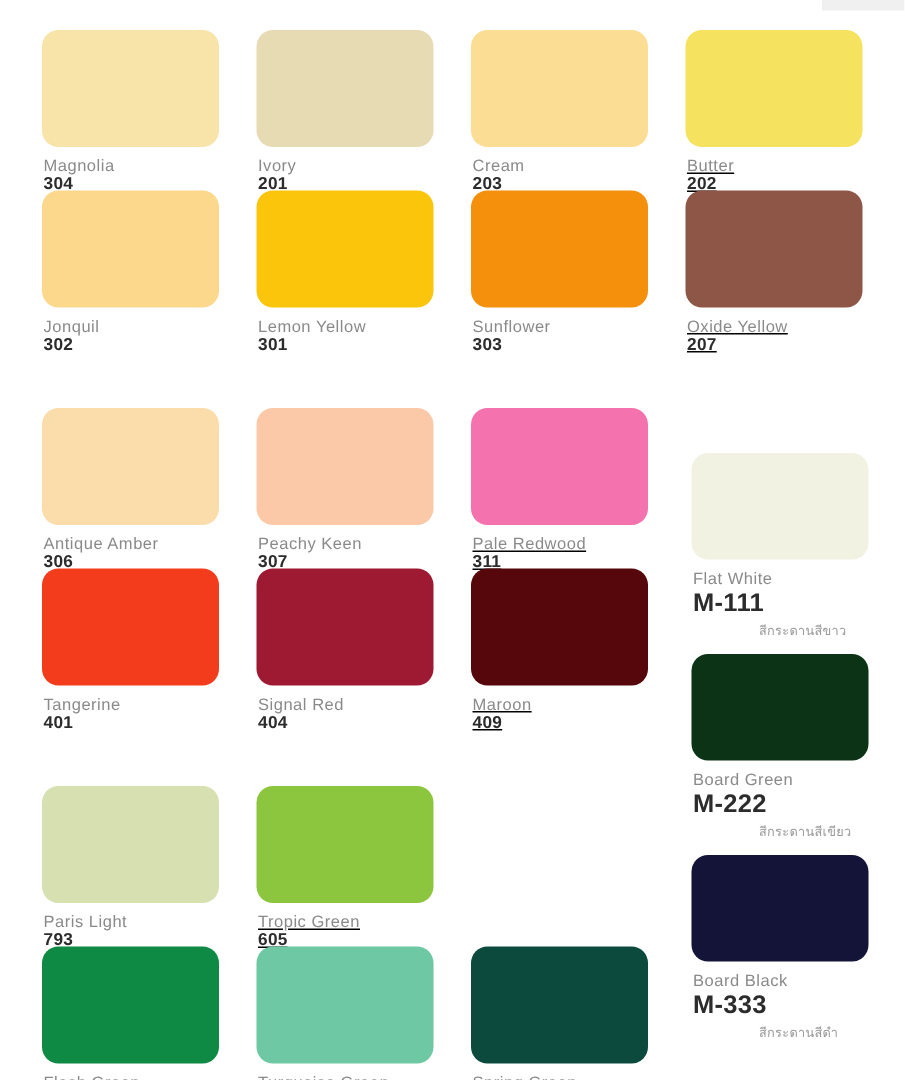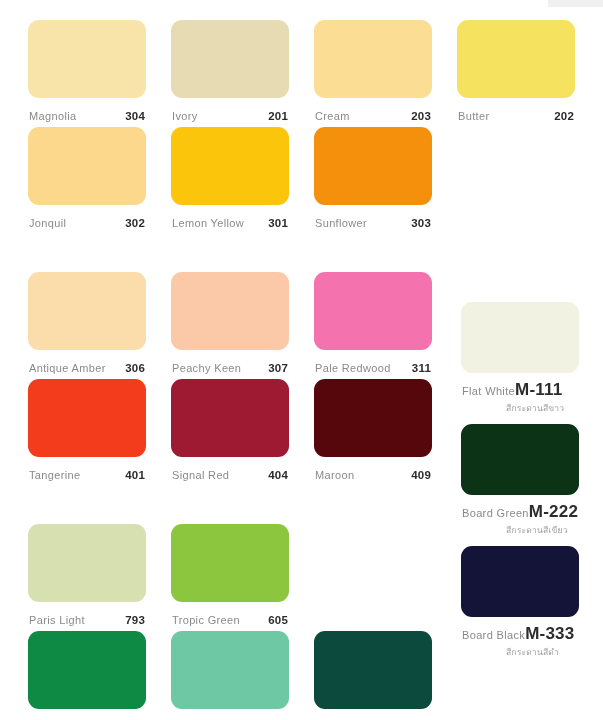--- a/index.html
+++ b/index.html
@@ -50,35 +50,36 @@
   .row {
     display: flex;
     width: 100%;
   }
 
   .cell {
     width: 118px;
     margin-right: 25px;
   }
 
-  .cell:last-child { margin-right: 16px; }
+  .cell:last-child { margin-right: 16px; text-decoration: underline; }
 
   .swatch {
     width: 118px;
     height: 78px;
     border-radius: 11px;
   }
 
   .caption {
     display: flex;
     justify-content: space-between;
-    align-items: center;
+    align-items: flex-start;
     padding: 7px 1px 0 1px;
     height: 29px;
     white-space: nowrap;
+    flex-direction: column;
   }
 
   .c-name {
     font-size: 11px;
     color: #8a8a8a;
     letter-spacing: 0.35px;
   }
 
   .c-code {
     font-size: 11.5px;
@@ -100,24 +101,25 @@
   .m-cell { margin-bottom: 9px; }
 
   .m-swatch {
     width: 118px;
     height: 71px;
     border-radius: 11px;
   }
 
   .m-caption {
     display: flex;
-    justify-content: flex-start;
+    justify-content: space-between;
     align-items: baseline;
     padding: 7px 1px 0 1px;
     white-space: nowrap;
+    flex-direction: column;
   }
 
   .m-name {
     font-size: 11px;
     color: #8a8a8a;
     letter-spacing: 0.35px;
   }
 
   .m-code {
     font-size: 17px;
@@ -188,20 +190,27 @@
               <span class="c-code">301</span>
             </div>
           </div>
           <div class="cell">
             <div class="swatch" style="background: rgb(244, 144, 12);"></div>
             <div class="caption">
               <span class="c-name">Sunflower</span>
               <span class="c-code">303</span>
             </div>
           </div>
+          <div class="cell">
+            <div class="swatch" style="background: rgb(142, 86, 71);"></div>
+            <div class="caption">
+              <span class="c-name">Oxide Yellow</span>
+              <span class="c-code">207</span>
+            </div>
+          </div>
         </div>
       </div>
       <div class="band-gap"></div>
       <div class="band">
         <div class="row">
           <div class="cell">
             <div class="swatch" style="background: rgb(251, 220, 171);"></div>
             <div class="caption">
               <span class="c-name">Antique Amber</span>
               <span class="c-code">306</span>

